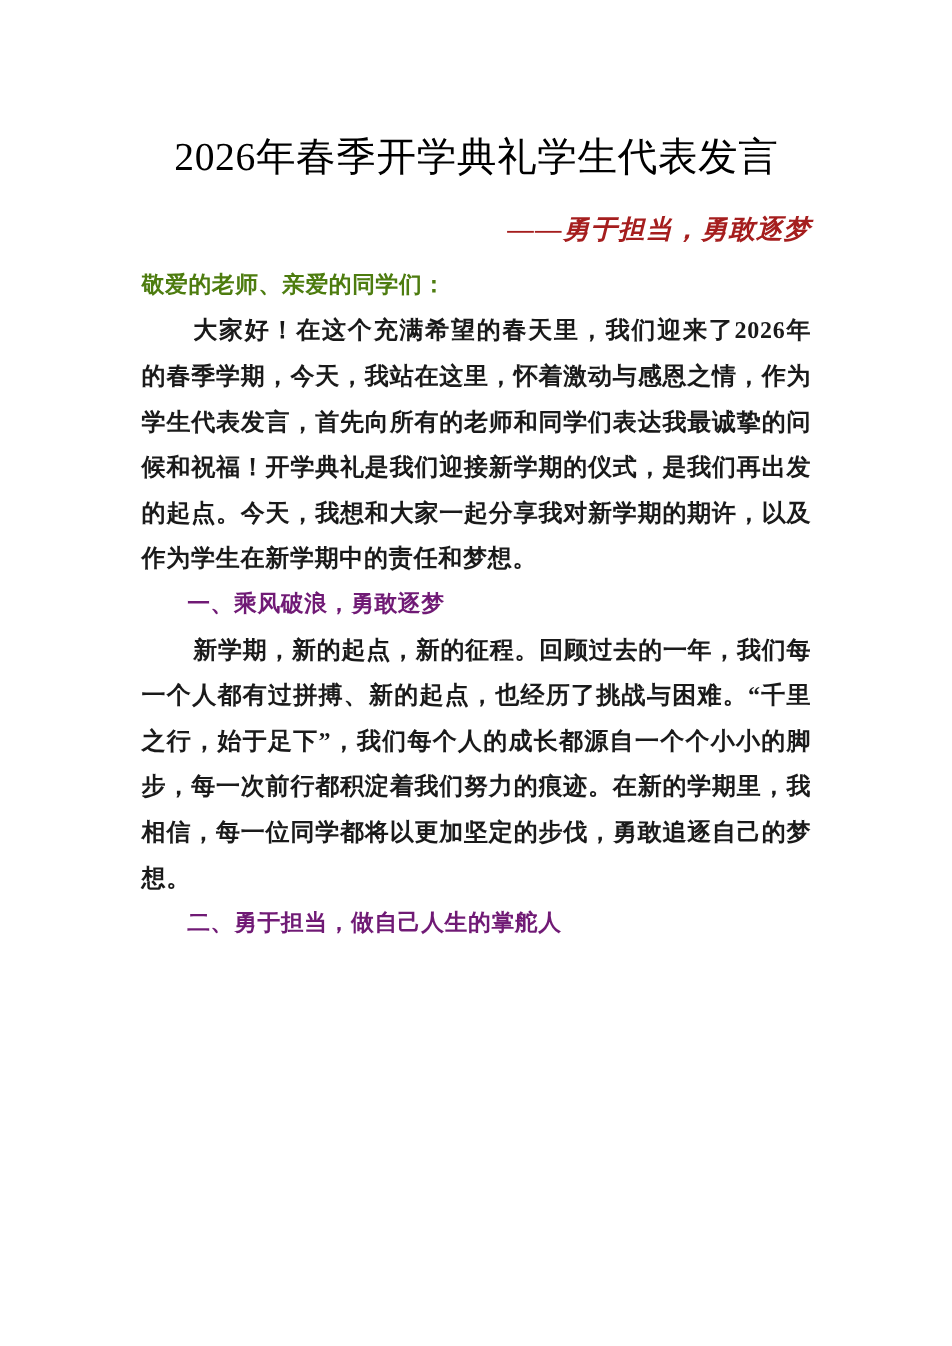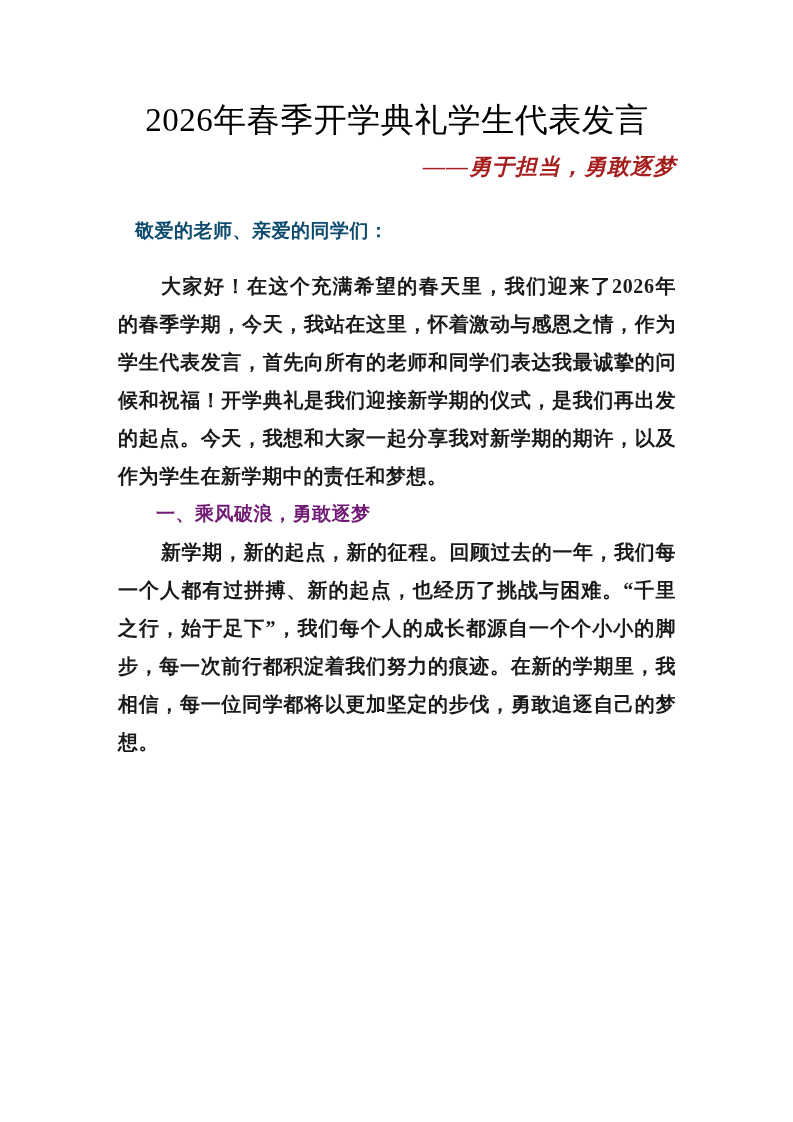--- a/index.html
+++ b/index.html
@@ -25,21 +25,21 @@
 
   
   .content {
     position: absolute;
     left: 118px;
     top: 0;
     width: 558px;
   }
 
   .doc-title {
-    margin: 0;
+    margin: 12px;
     padding: 0;
     font-family: "Liberation Serif", "DejaVu Serif", serif;
     font-size: 33px;
     line-height: 44px;
     font-weight: 400;
     color: #000000;
     text-align: center;
     letter-spacing: 0.5px;
     white-space: nowrap;
   }
@@ -52,27 +52,27 @@
     line-height: 38px;
     font-weight: 700;
     font-style: italic;
     color: #A51E1E;
     text-align: right;
     letter-spacing: 1px;
     white-space: nowrap;
   }
 
   .salutation {
-    margin: 17px;
+    margin: 0;
     padding: 0;
     font-family: "Liberation Sans", "DejaVu Sans", sans-serif;
     font-size: 19px;
     line-height: 38px;
     font-weight: 700;
-    color: #0c4a6e;
+    color: #4d7c0f;
     text-align: left;
     letter-spacing: 0.5px;
   }
 
   .section-heading {
     margin: 0;
     padding: 0;
     font-family: Liberation Serif, serif;
     font-size: 19px;
     line-height: 38px;
@@ -119,15 +119,16 @@
 
     <div class="salutation">敬爱的老师、亲爱的同学们：</div>
 
     <p class="body-para">大家好！在这个充满希望的春天里，我们迎来了2026年的春季学期，今天，我站在这里，怀着激动与感恩之情，作为学生代表发言，首先向所有的老师和同学们表达我最诚挚的问候和祝福！开学典礼是我们迎接新学期的仪式，是我们再出发的起点。今天，我想和大家一起分享我对新学期的期许，以及作为学生在新学期中的责任和梦想。</p>
 
     <h2 class="section-heading">一、乘风破浪，勇敢逐梦</h2>
 
     <p class="body-para">新学期，新的起点，新的征程。回顾过去的一年，我们每一个人都有过拼搏、新的起点，也经历了挑战与困难。“千里之行，始于足下”，我们每个人的成长都源自一个个小小的脚步，每一次前行都积淀着我们努力的痕迹。在新的学期里，我相信，每一位同学都将以更加坚定的步伐，勇敢追逐自己的梦想。</p>
 
 
+    <h2 class="section-heading">二、勇于担当，做自己人生的掌舵人</h2>
 
   </div>
 </div>
 
 </body></html>

